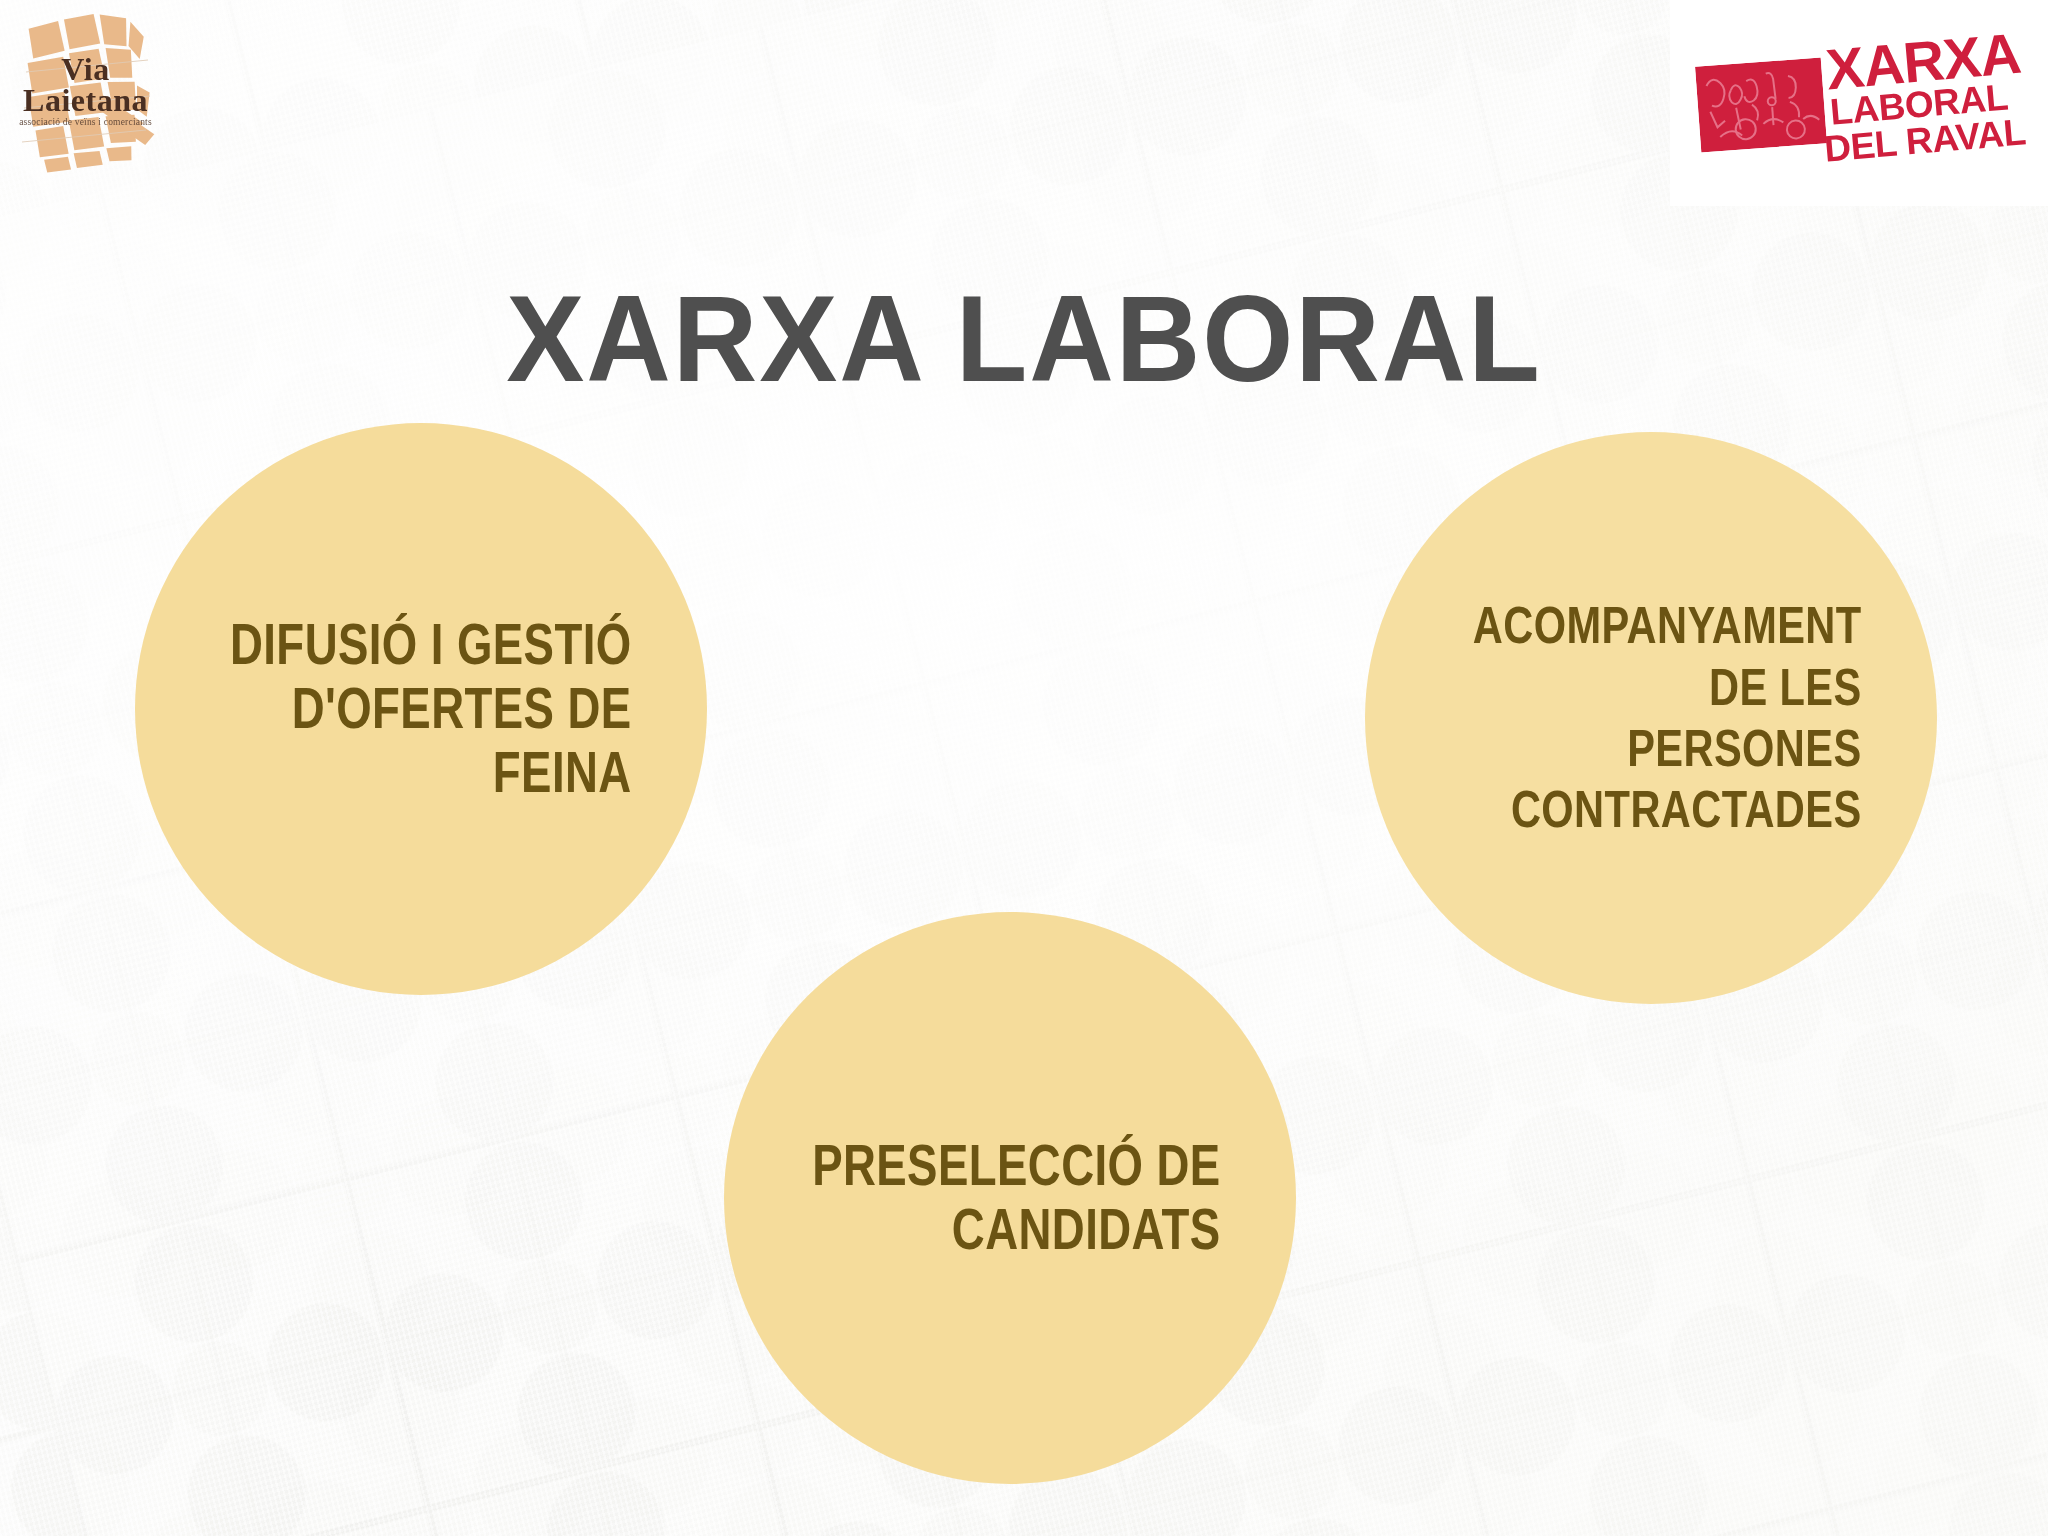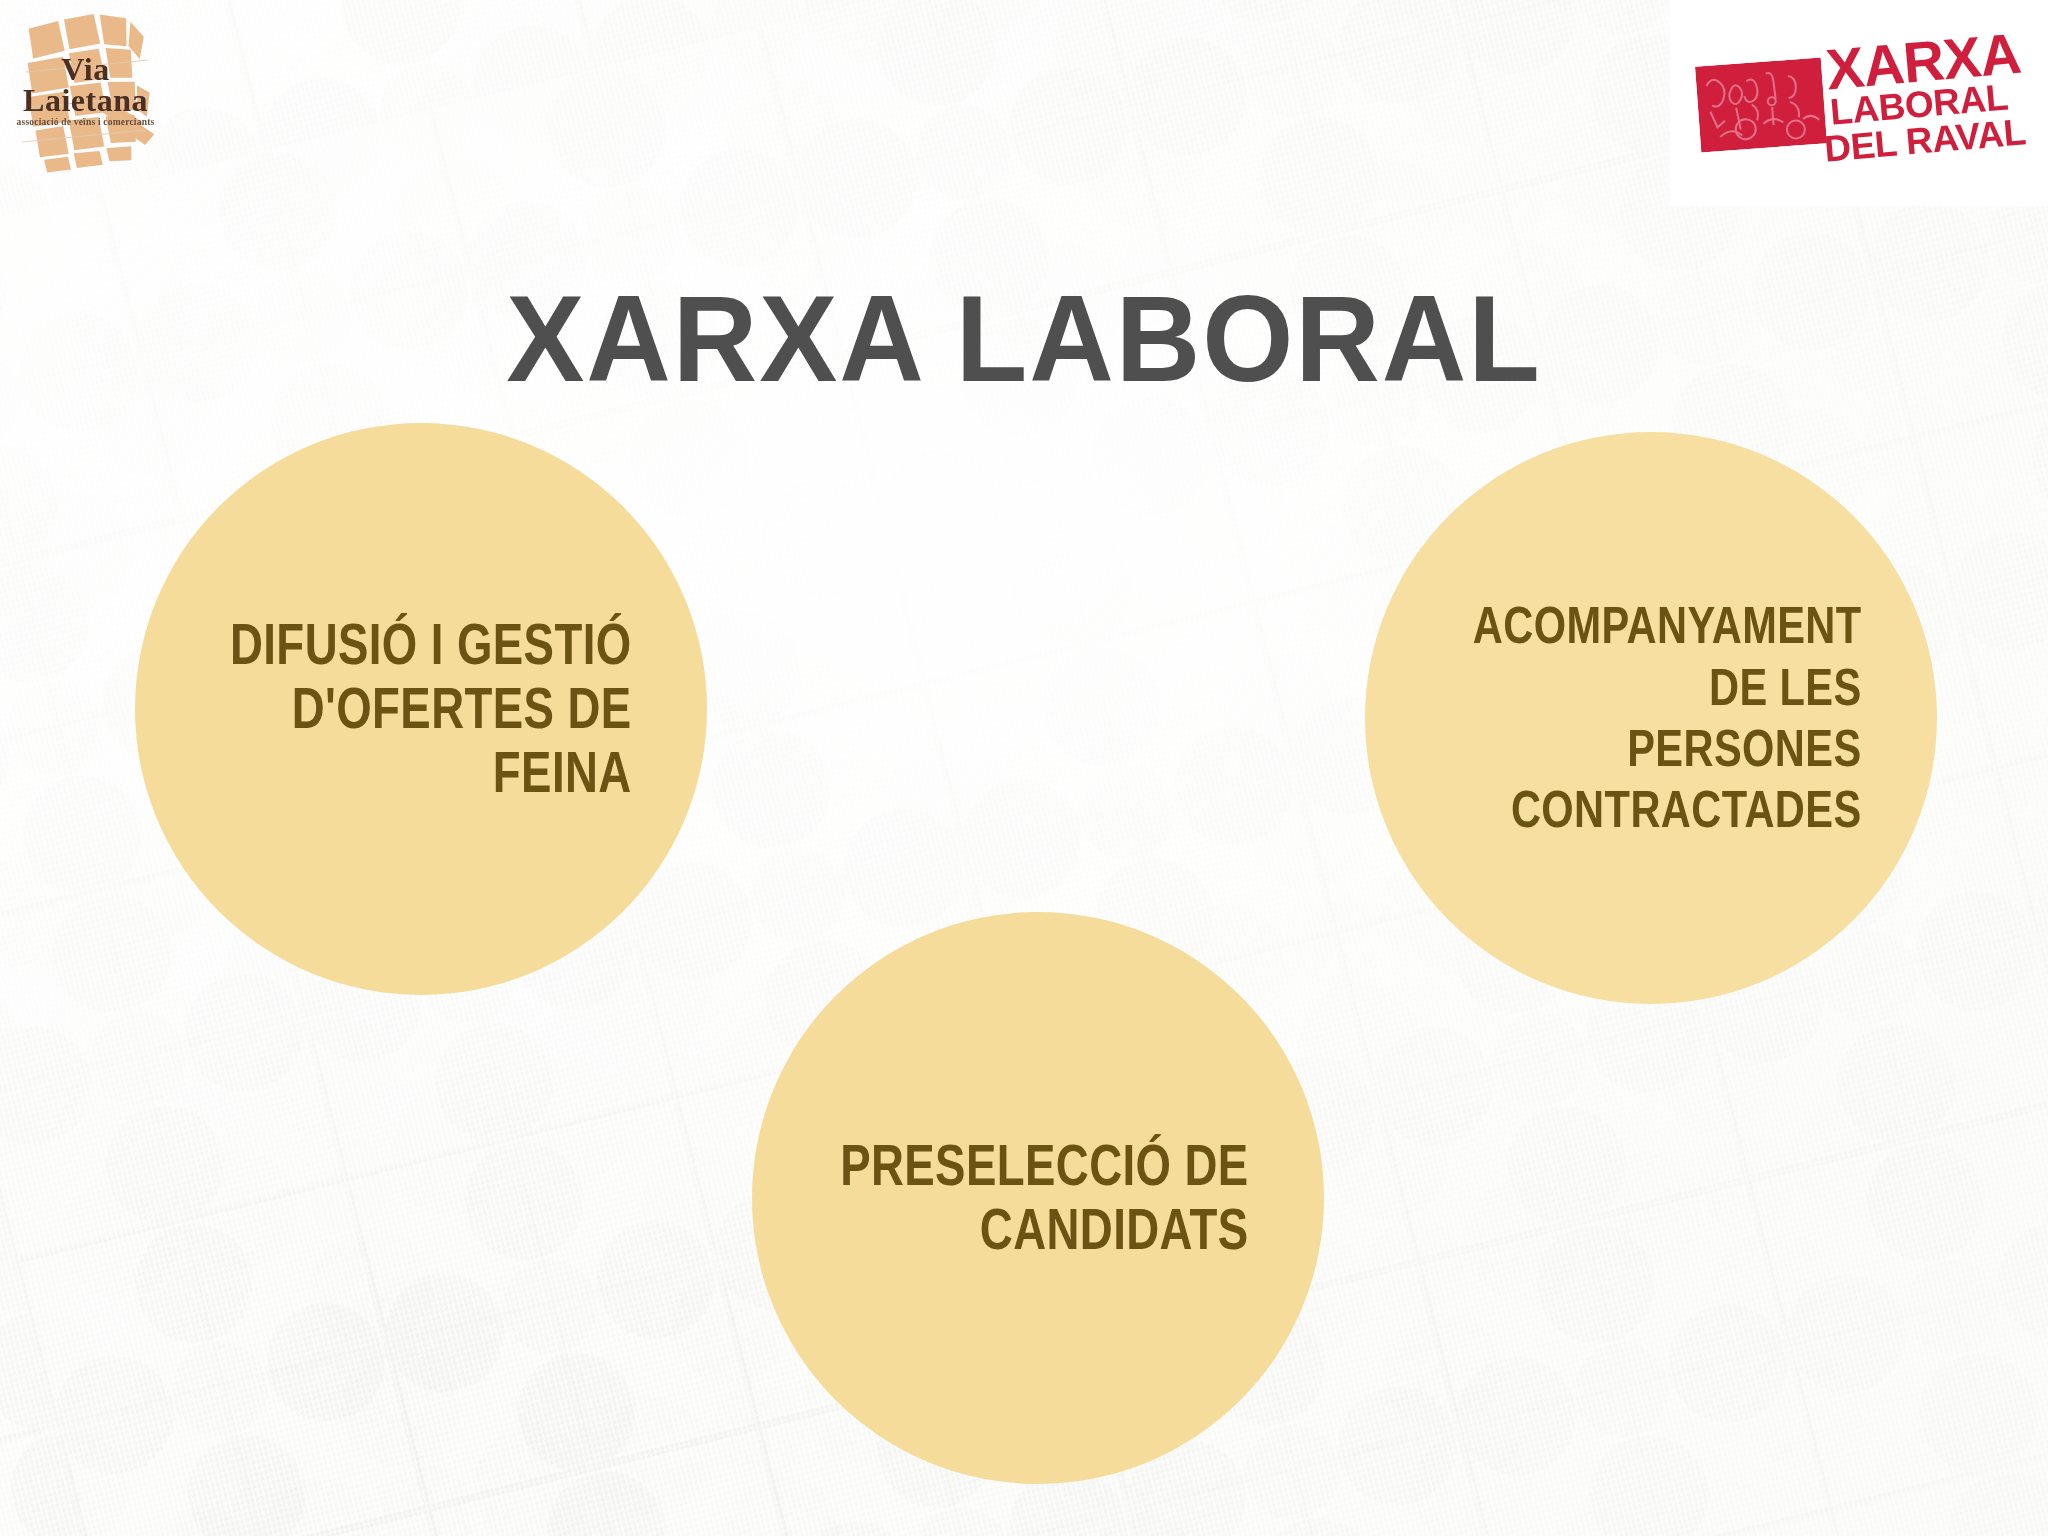--- a/index.html
+++ b/index.html
@@ -66,21 +66,21 @@
     position:absolute;left:0;right:0;top:52px;
     text-align:center;
     font-family:"Liberation Serif", serif;
     color:#4a2f22;
     line-height:.96;
   }
   .via-w1{font-size:32px;font-weight:700;letter-spacing:.5px;display:block;}
   .via-w2{font-size:32px;font-weight:700;letter-spacing:.5px;display:block;}
   .via-sub{
     display:block;margin-top:3px;
-    font-size:9.5px;font-weight:700;letter-spacing:.2px;
+    font-size:9.5px;font-weight:400;letter-spacing:.2px;
     color:#5b4334;opacity:.92;
   }
 
   
   .logo-xlr{
     position:absolute;right:0;top:0;
     width:378px;height:206px;
     background:#ffffff;
   }
   .xlr-rect{
@@ -155,21 +155,21 @@
   }
   #circle-difusio .ctext{font-size:57px;}
 
   #circle-acompanyament{
     left:1365px;top:432px;width:572px;height:572px;
     background:#f6dfa1;
   }
   #circle-acompanyament .ctext{font-size:52px;line-height:1.18;}
 
   #circle-preseleccio{
-    left:752px;top:912px;width:572px;height:572px;
+    left:724px;top:912px;width:572px;height:572px;
     background:#f5dc9b;
   }
   #circle-preseleccio .ctext{font-size:57px;}
 </style>
 </head>
 <body>
 
 <div class="slide">
 
   <div class="bg-panot"></div>

